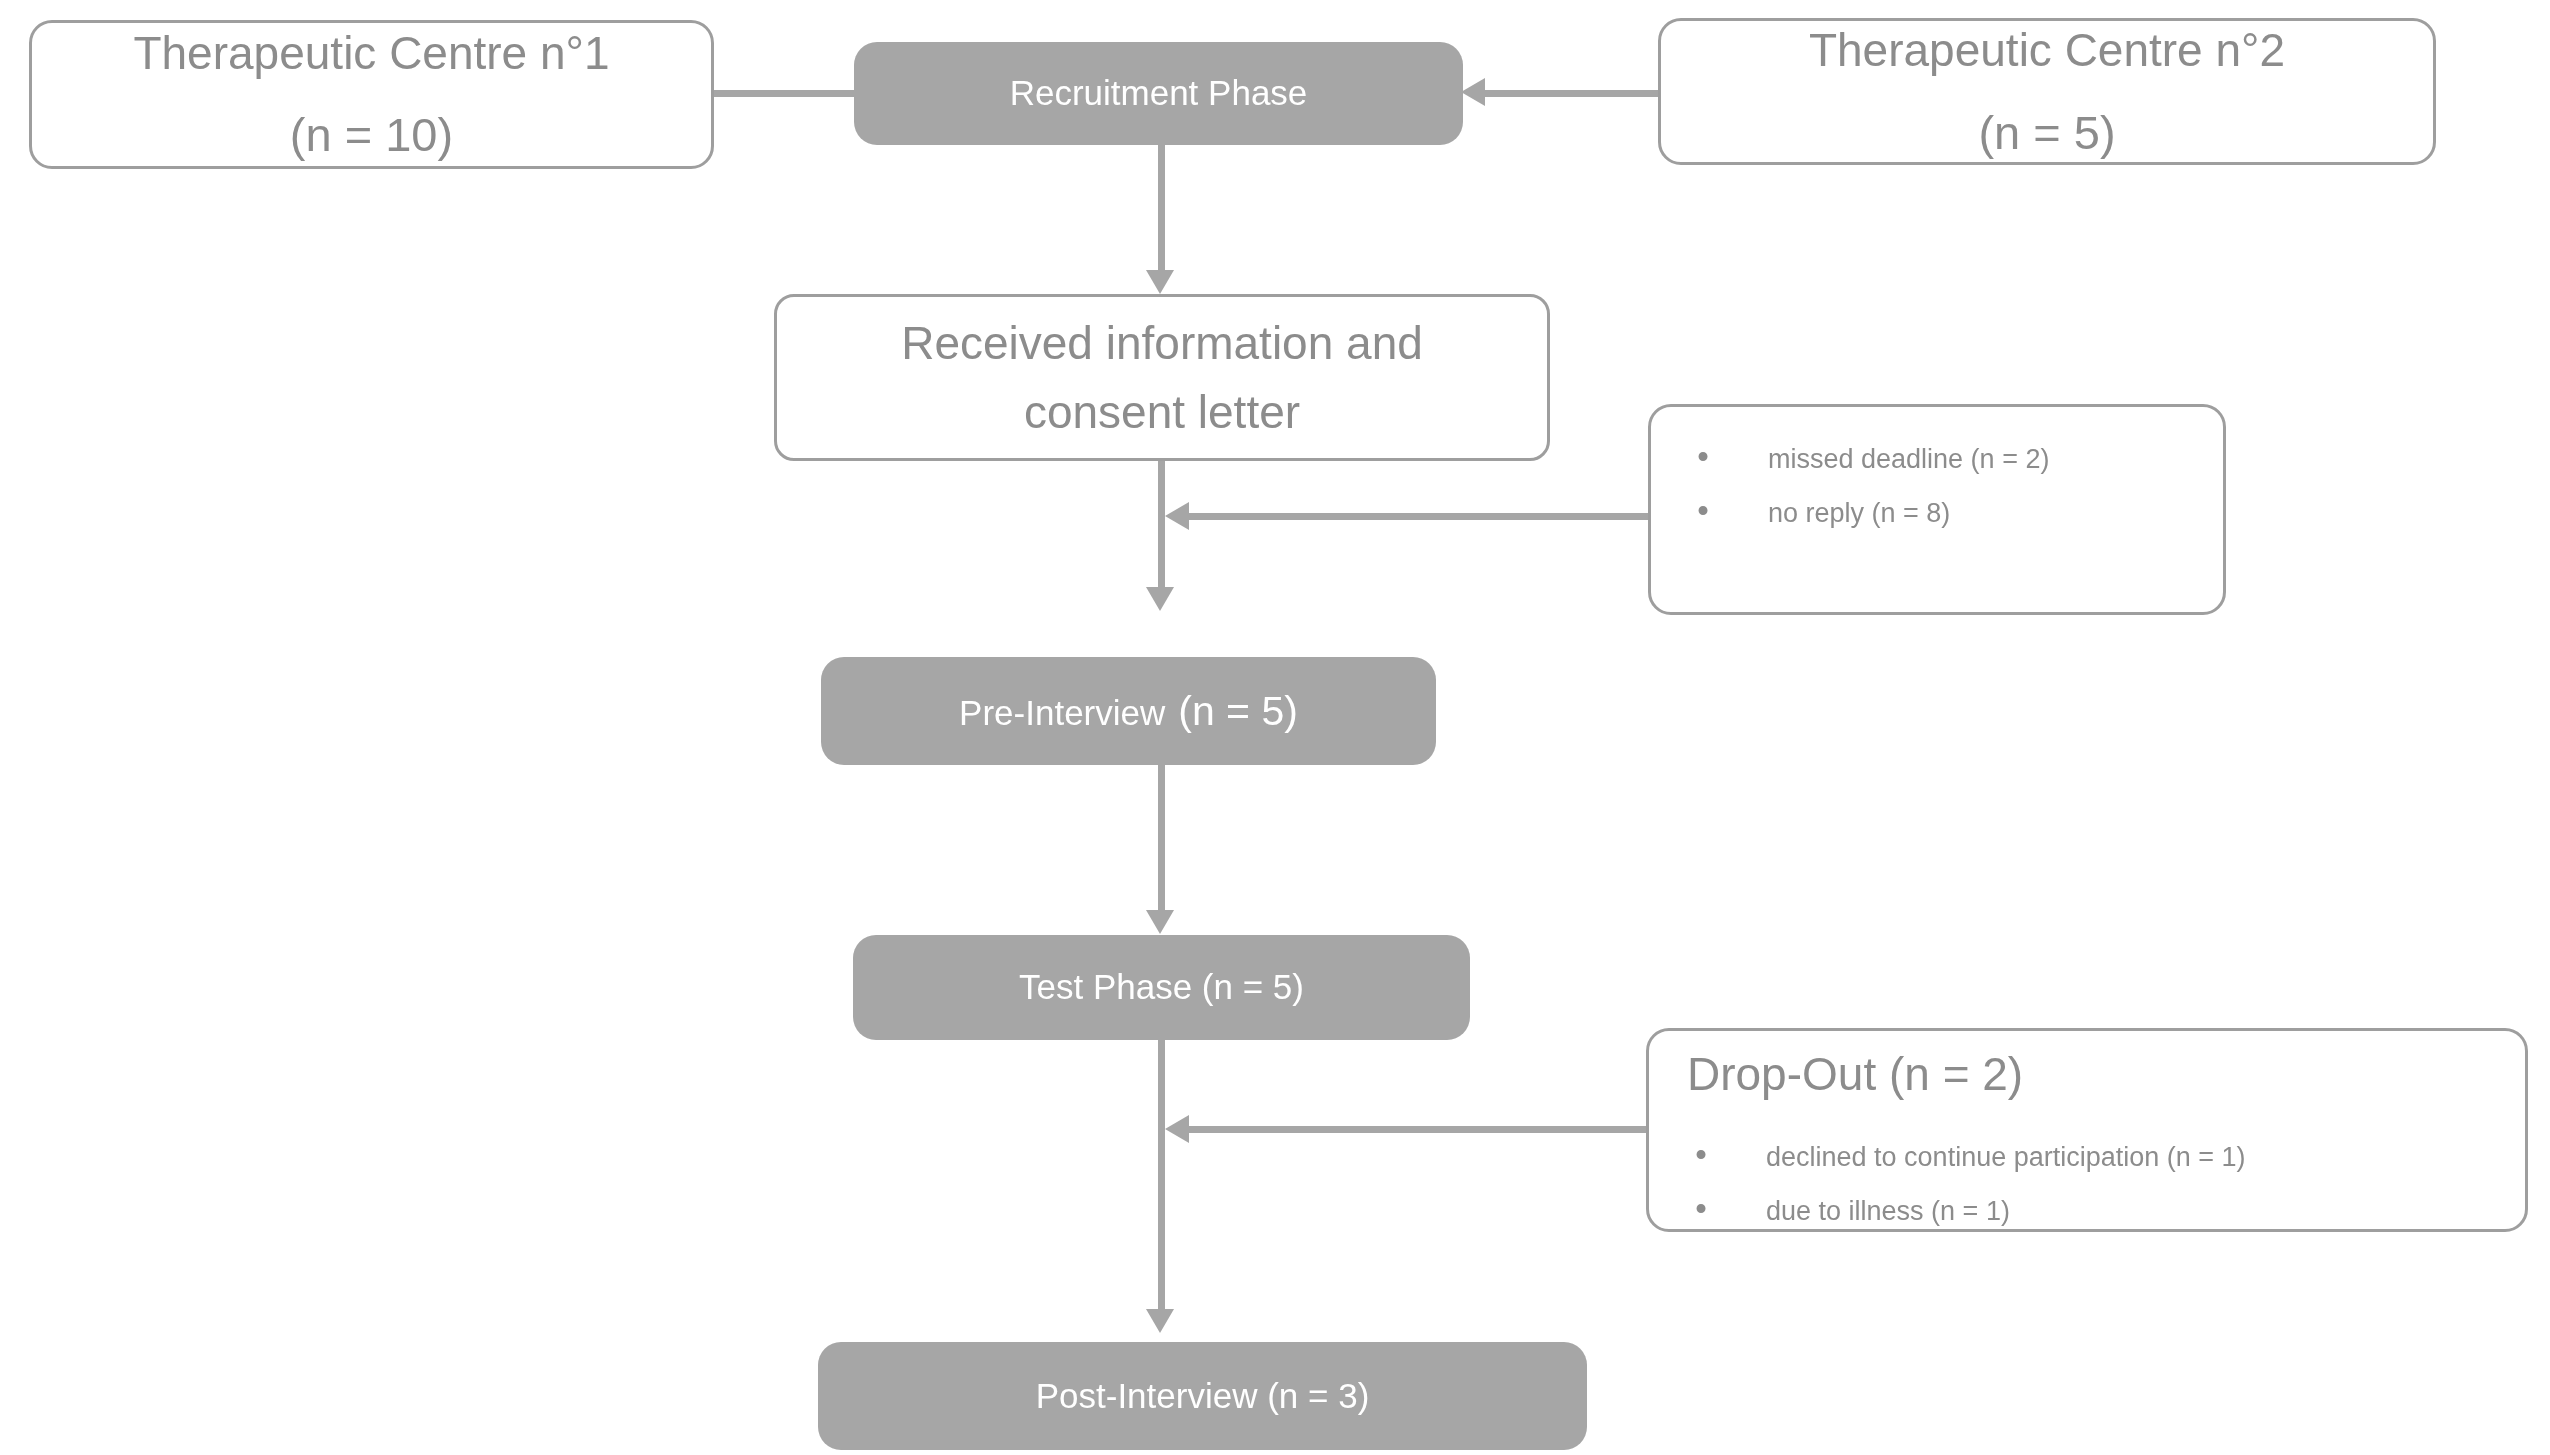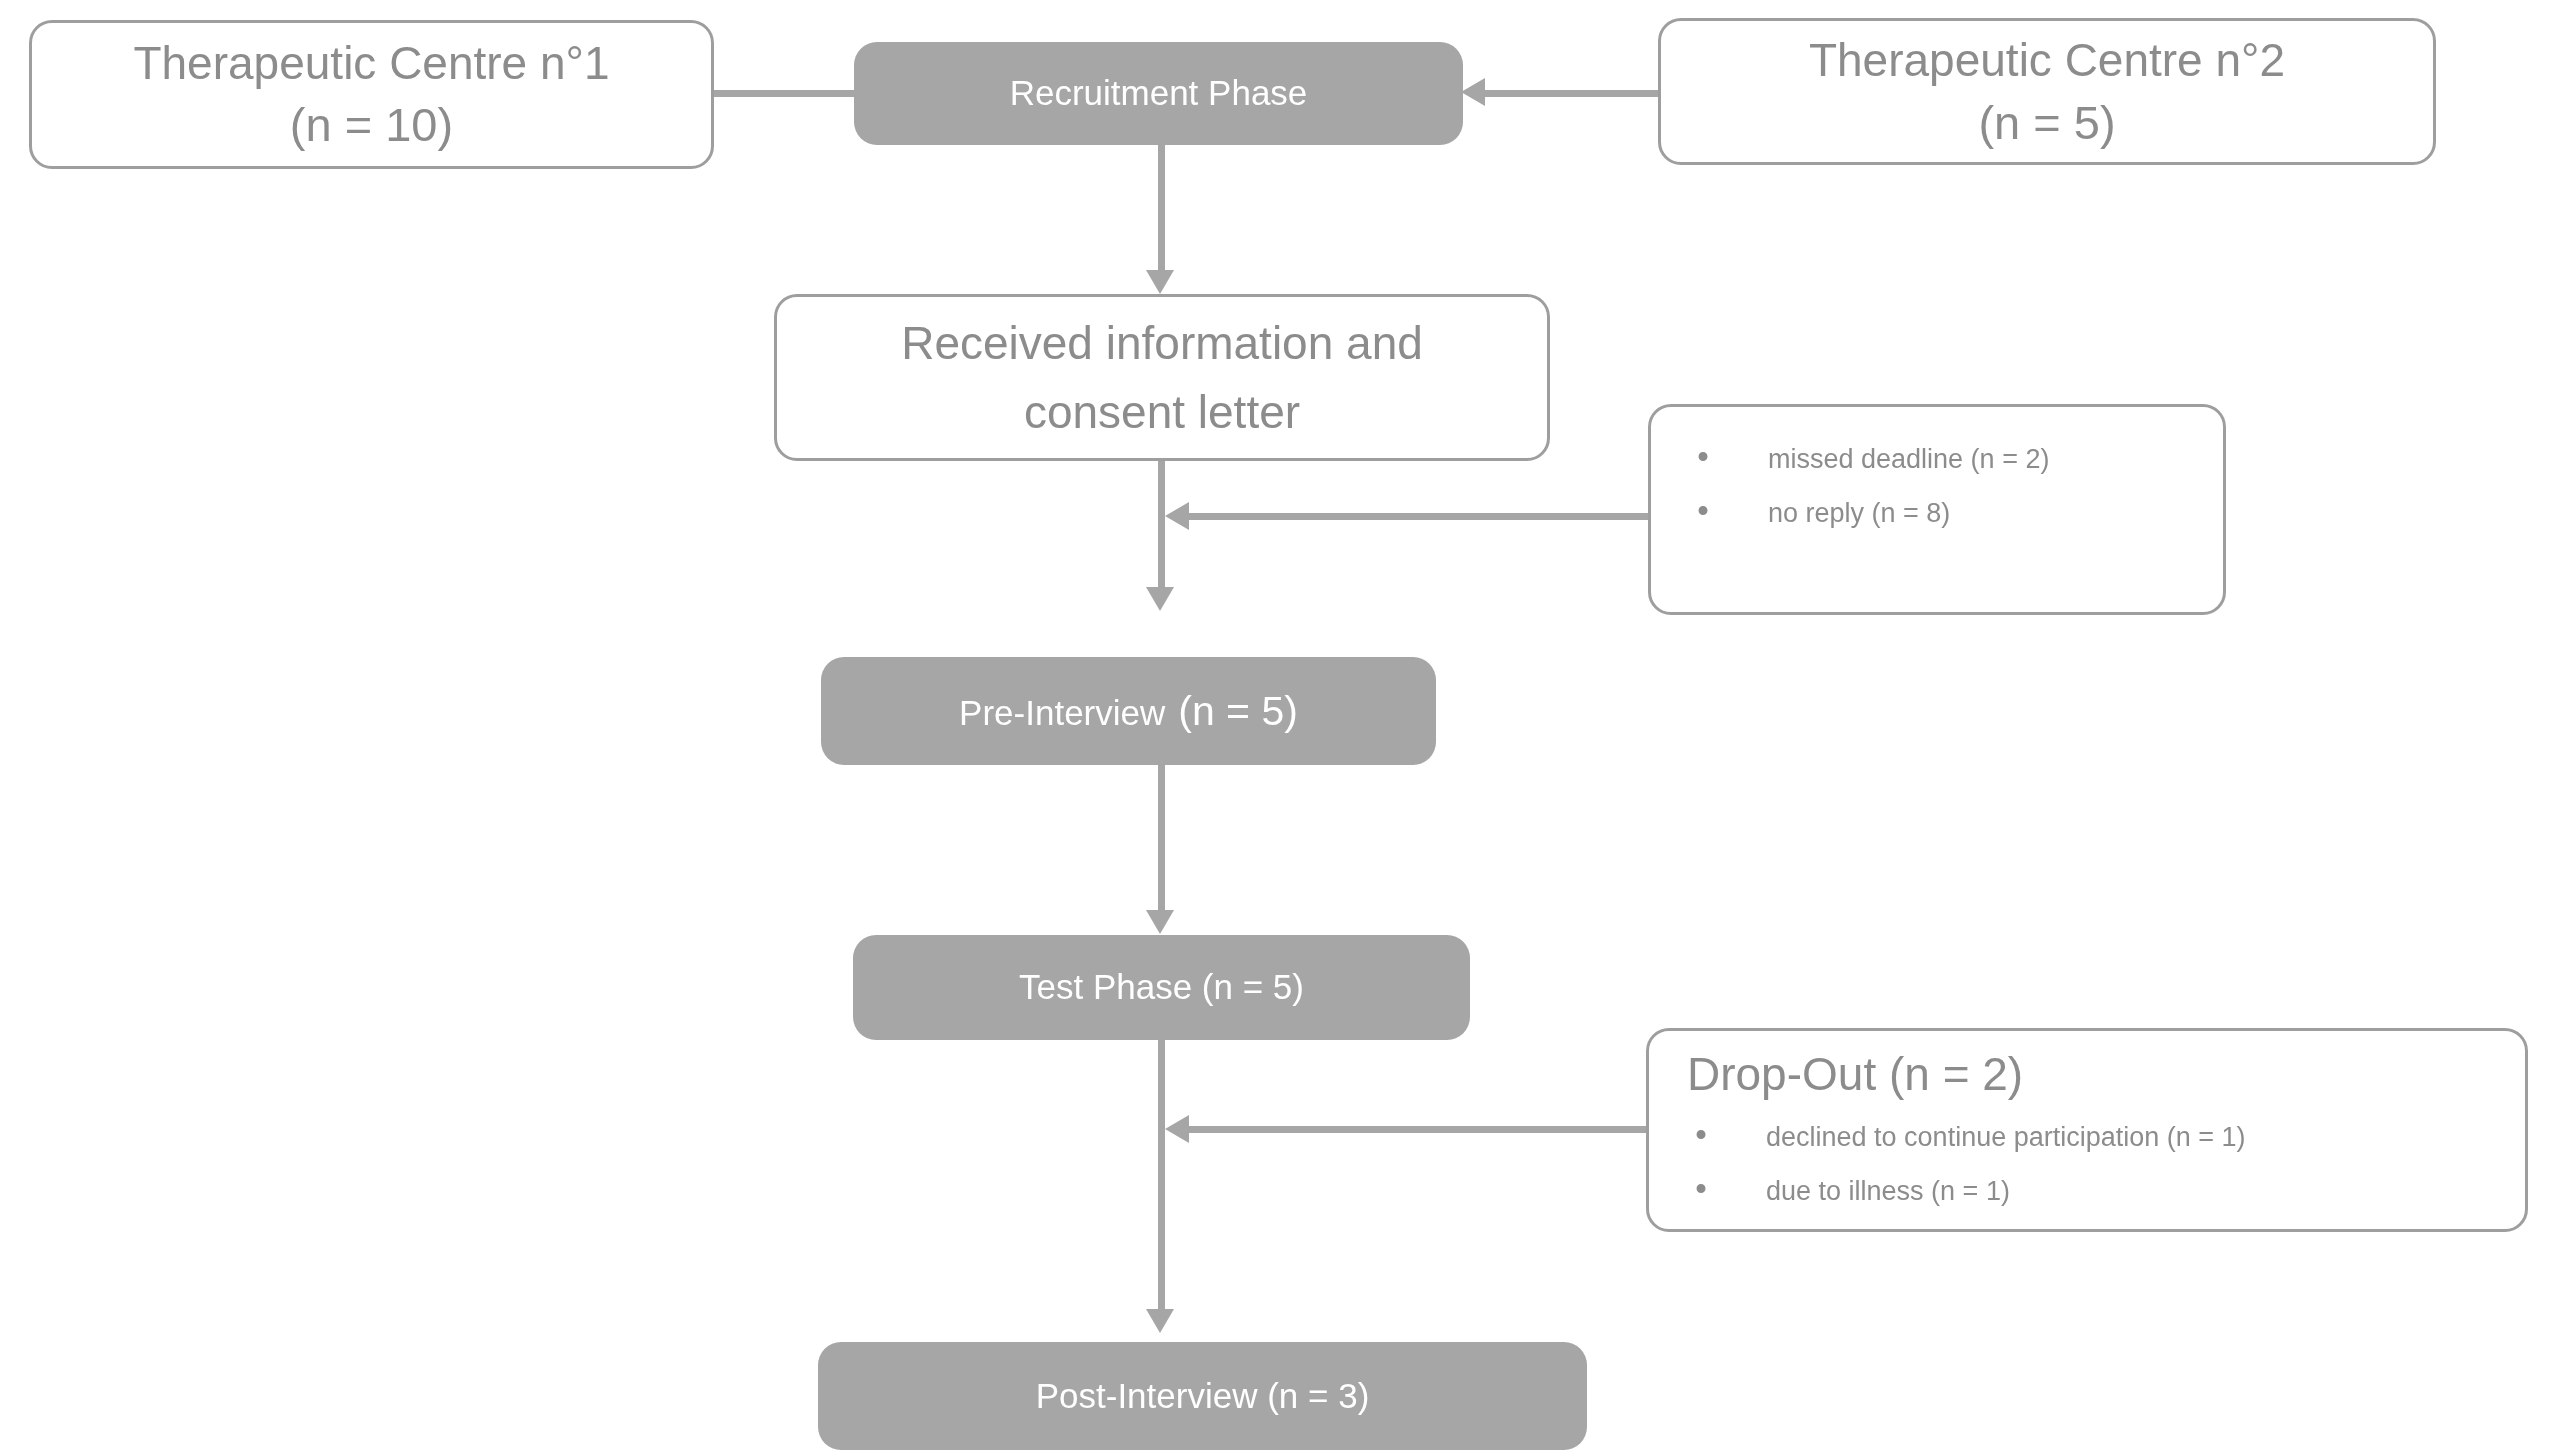--- a/index.html
+++ b/index.html
@@ -35,20 +35,21 @@
     text-align: center;
   }
   .solid {
     background: var(--node-fill);
     color: var(--node-text);
   }
   .outline {
     background: var(--background);
     border: 3.3px solid var(--outline-border);
     color: var(--outline-text);
+    gap: 20px;
   }
   .solid .label { font-size: 35px; line-height: 1.1; white-space: nowrap; text-align: right; }
   .label-row { display: flex; align-items: baseline; gap: 13px; white-space: nowrap; }
   .label-row .count-small { font-size: 41px; }
   .outline .title { font-size: 46px; line-height: 1.25; white-space: nowrap; }
   .outline .count { font-size: 47px; line-height: 1.2; margin-top: 4.9px; }
   .two-line { font-size: 46px; line-height: 69px; }
 
   
   .note {
@@ -60,21 +61,21 @@
   .note .note-title { font-size: 46px; line-height: 54px; white-space: nowrap; }
   .note .bullets { margin-top: 8.2px; }
   .bullet-row { display: flex; align-items: baseline; line-height: 51px; }
   .bullet-dot { width: 28px; text-align: center; font-size: 33px; flex: 0 0 auto; }
   .bullet-text { font-size: 27px; margin-left: 51px; white-space: nowrap; }
 
   
   #tc1       { left: 29px;   top: 19.6px;   width: 685px;  height: 149px; }
   #recruit   { left: 854px; top: 42px;   width: 609px;  height: 103px; }
   #tc2       { left: 1658px; top: 18px;   width: 778px;  height: 147px; }
-  #received  { left: 774px;  top: 294px;  width: 776px;  height: 167px; }
+  #received  { left: 774px;  top: 294px;  width: 776px;  height: 167px; border-radius: 20px; }
   #excluded  { left: 1648px; top: 404px;  width: 578px;  height: 211px; }
   #pre       { left: 821px; top: 613px;  width: 615px;  height: 108px; margin-top: 44px; }
   #test      { left: 853px; top: 935px; width: 617px;  height: 105px; }
   #dropout   { left: 1646px; top: 1028px; width: 882px; height: 204px; }
   #post      { left: 818px; top: 1342px; width: 769px;  height: 108px; }
 
   
   .line { position: absolute; background: var(--connector); }
   .arrow-down {
     position: absolute; width: 0; height: 0;

